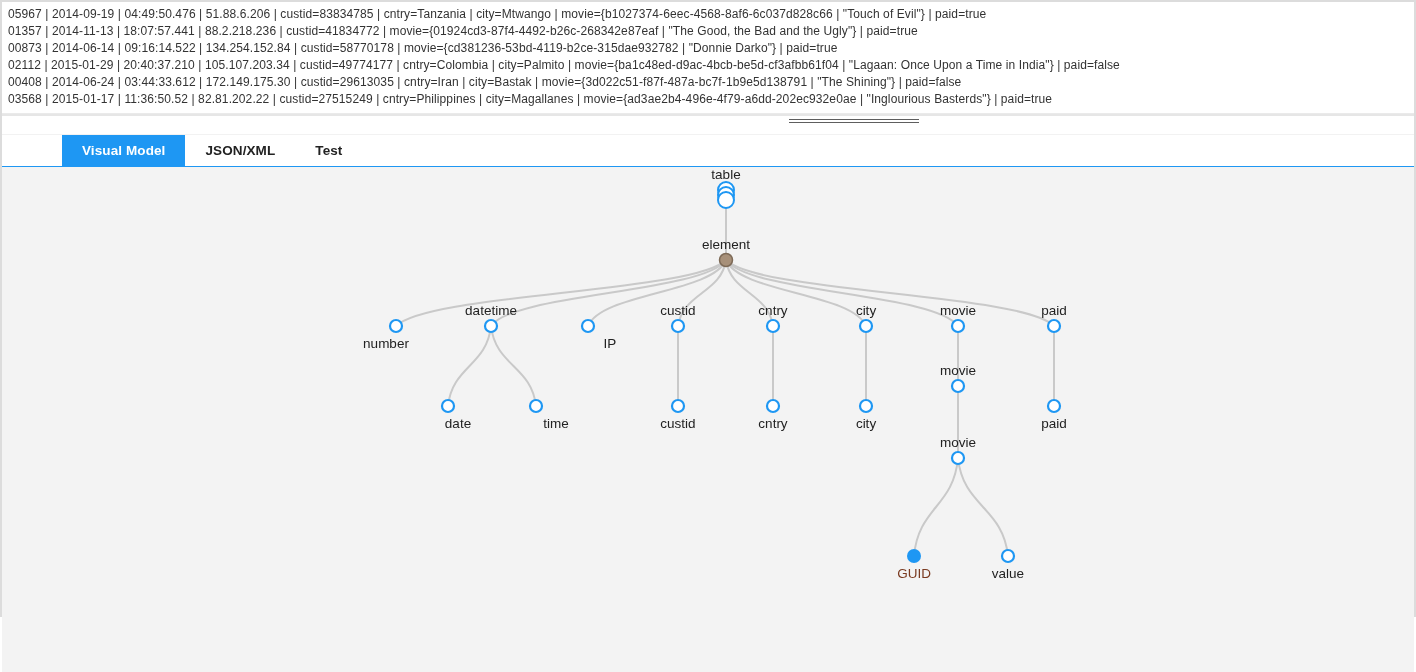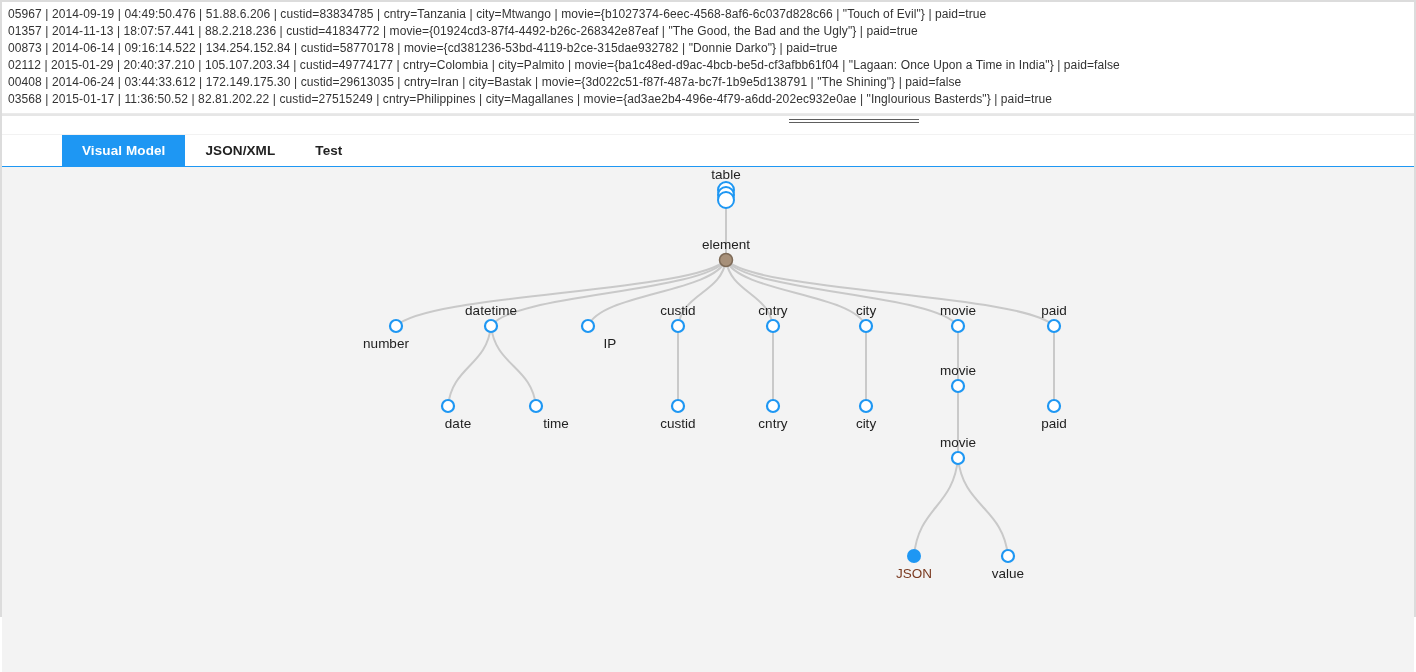--- a/index.html
+++ b/index.html
@@ -239,17 +239,17 @@
         <div class="node-label" style="transform: translate(-50%, -100%); left: 942px; top: 150px;">movie</div>
         <div class="node-label" style="transform: translate(-50%, -100%); left: 1038px; top: 150px;">paid</div>
         <div class="node-label" style="transform: translate(-50%, 0px); left: 442px; top: 248px;">date</div>
         <div class="node-label" style="transform: translate(-50%, 0px); left: 520px; top: 248px; margin-left: 20px;">time</div>
         <div class="node-label" style="transform: translate(-50%, 0px); left: 662px; top: 248px;">custid</div>
         <div class="node-label" style="transform: translate(-50%, 0px); left: 757px; top: 248px;">cntry</div>
         <div class="node-label" style="transform: translate(-50%, 0px); left: 850px; top: 248px;">city</div>
         <div class="node-label" style="transform: translate(-50%, -100%); left: 942px; top: 210px;">movie</div>
         <div class="node-label" style="transform: translate(-50%, 0px); left: 1038px; top: 248px;">paid</div>
         <div class="node-label" style="transform: translate(-50%, -100%); left: 942px; top: 282px;">movie</div>
-        <div class="node-label selected" style="transform: translate(-50%, 0px); left: 898px; top: 398px;">JSON</div>
+        <div class="node-label selected" style="transform: translate(-50%, 0px); left: 898px; top: 398px;">GUID</div>
         <div class="node-label" style="transform: translate(-50%, 0px); left: 992px; top: 398px;">value</div>
       </div>
   </div>
 </div>
 
 </body></html>

